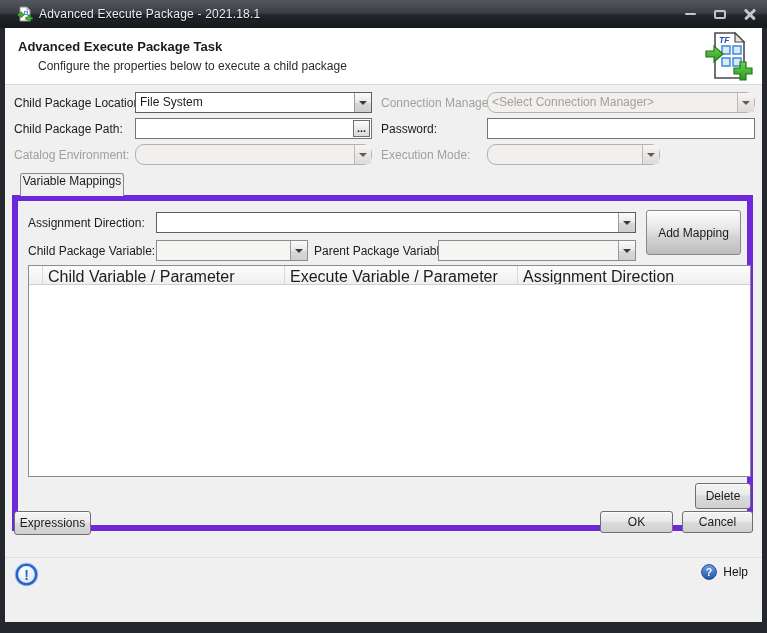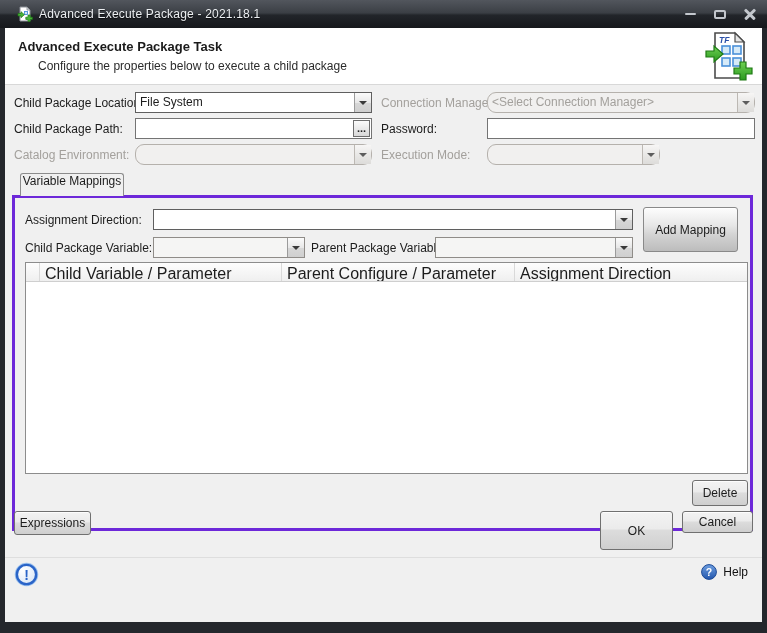--- a/index.html
+++ b/index.html
@@ -56,21 +56,21 @@
     font:12px "Liberation Sans",sans-serif; padding:0 4px; background:transparent; }
   .browse { position:absolute; right:1px; top:1px; bottom:1px; width:17px; border:1px solid #6e6e6e;
     background:linear-gradient(180deg,#fbfbfb,#d9d9d9); font-size:11px; font-weight:bold; color:#222;
     display:flex; align-items:flex-end; justify-content:center; line-height:10px; padding-bottom:3px; }
 
   
   .tab { position:absolute; left:15px; top:145px; width:104px; height:23px; background:#f0f0f0;
     border:1px solid #8c8c8c; border-bottom:none; border-radius:3px 3px 0 0; z-index:2;
     display:flex; align-items:flex-start; justify-content:center; font-size:12px; color:#1c1c1c; }
   .panel { position:absolute; left:7px; top:167px; width:741px; height:336px;
-    border:3px solid #6d28d9; background:#f0f0f0; }
+    border:6px solid #6d28d9; background:#f0f0f0; }
 
   
   .btn7 { border:1px solid #707070; border-radius:3px; font:12px "Liberation Sans",sans-serif; color:#1c1c1c;
     background:linear-gradient(180deg,#f3f3f3 0%,#ebebeb 45%,#dcdcdc 50%,#cfcfcf 100%);
     box-shadow:inset 0 1px 0 rgba(255,255,255,.8); display:flex; align-items:center; justify-content:center;
     position:absolute; cursor:default; }
   .btn-big { border:1px solid #898989; border-radius:3px;
     background:linear-gradient(180deg,#fdfdfd 0%,#e7e7e7 40%,#d3d3d3 62%,#bcbcbc 100%);
     box-shadow:inset 0 1px 0 rgba(255,255,255,.9); }
 
@@ -211,35 +211,35 @@
         <span class="val"></span>
         <span class="cbtn">
             <i class="arr"></i>
           </span>
       </div>
 
       <div class="grid">
         <div class="grid-hdr">
           <div class="gh-cell" style="width:14px; flex:none;"></div>
           <div class="gh-cell" style="width:242px; flex:none;">Child Variable / Parameter</div>
-          <div class="gh-cell" style="width:233px; flex:none;">Parent Configure / Parameter</div>
+          <div class="gh-cell" style="width:233px; flex:none;">Execute Variable / Parameter</div>
           <div class="gh-cell" style="flex:1; border-right:none;">Assignment Direction</div>
         </div>
         <div style="height:192px;"></div>
       </div>
 
       <div class="btn7" style="left:677px; top:282px; width:56px; height:26px;">
         <span>Delete</span>
       </div>
     </div>
 
     <div class="btn7" style="left:9px; top:483px; width:77px; height:24px;">
       <span>Expressions</span>
     </div>
-    <div class="btn7" style="left:595px; top:483px; width:73px; height:39px;">
+    <div class="btn7" style="left:595px; top:483px; width:73px; height:22px;">
       <span>OK</span>
     </div>
     <div class="btn7" style="left:677px; top:483px; width:71px; height:22px;">
       <span>Cancel</span>
     </div>
 
     <div class="sep"></div>
 
     <svg style="position:absolute; left:9px; top:534px;" width="25" height="25" viewBox="0 0 25 25">
       <defs>

